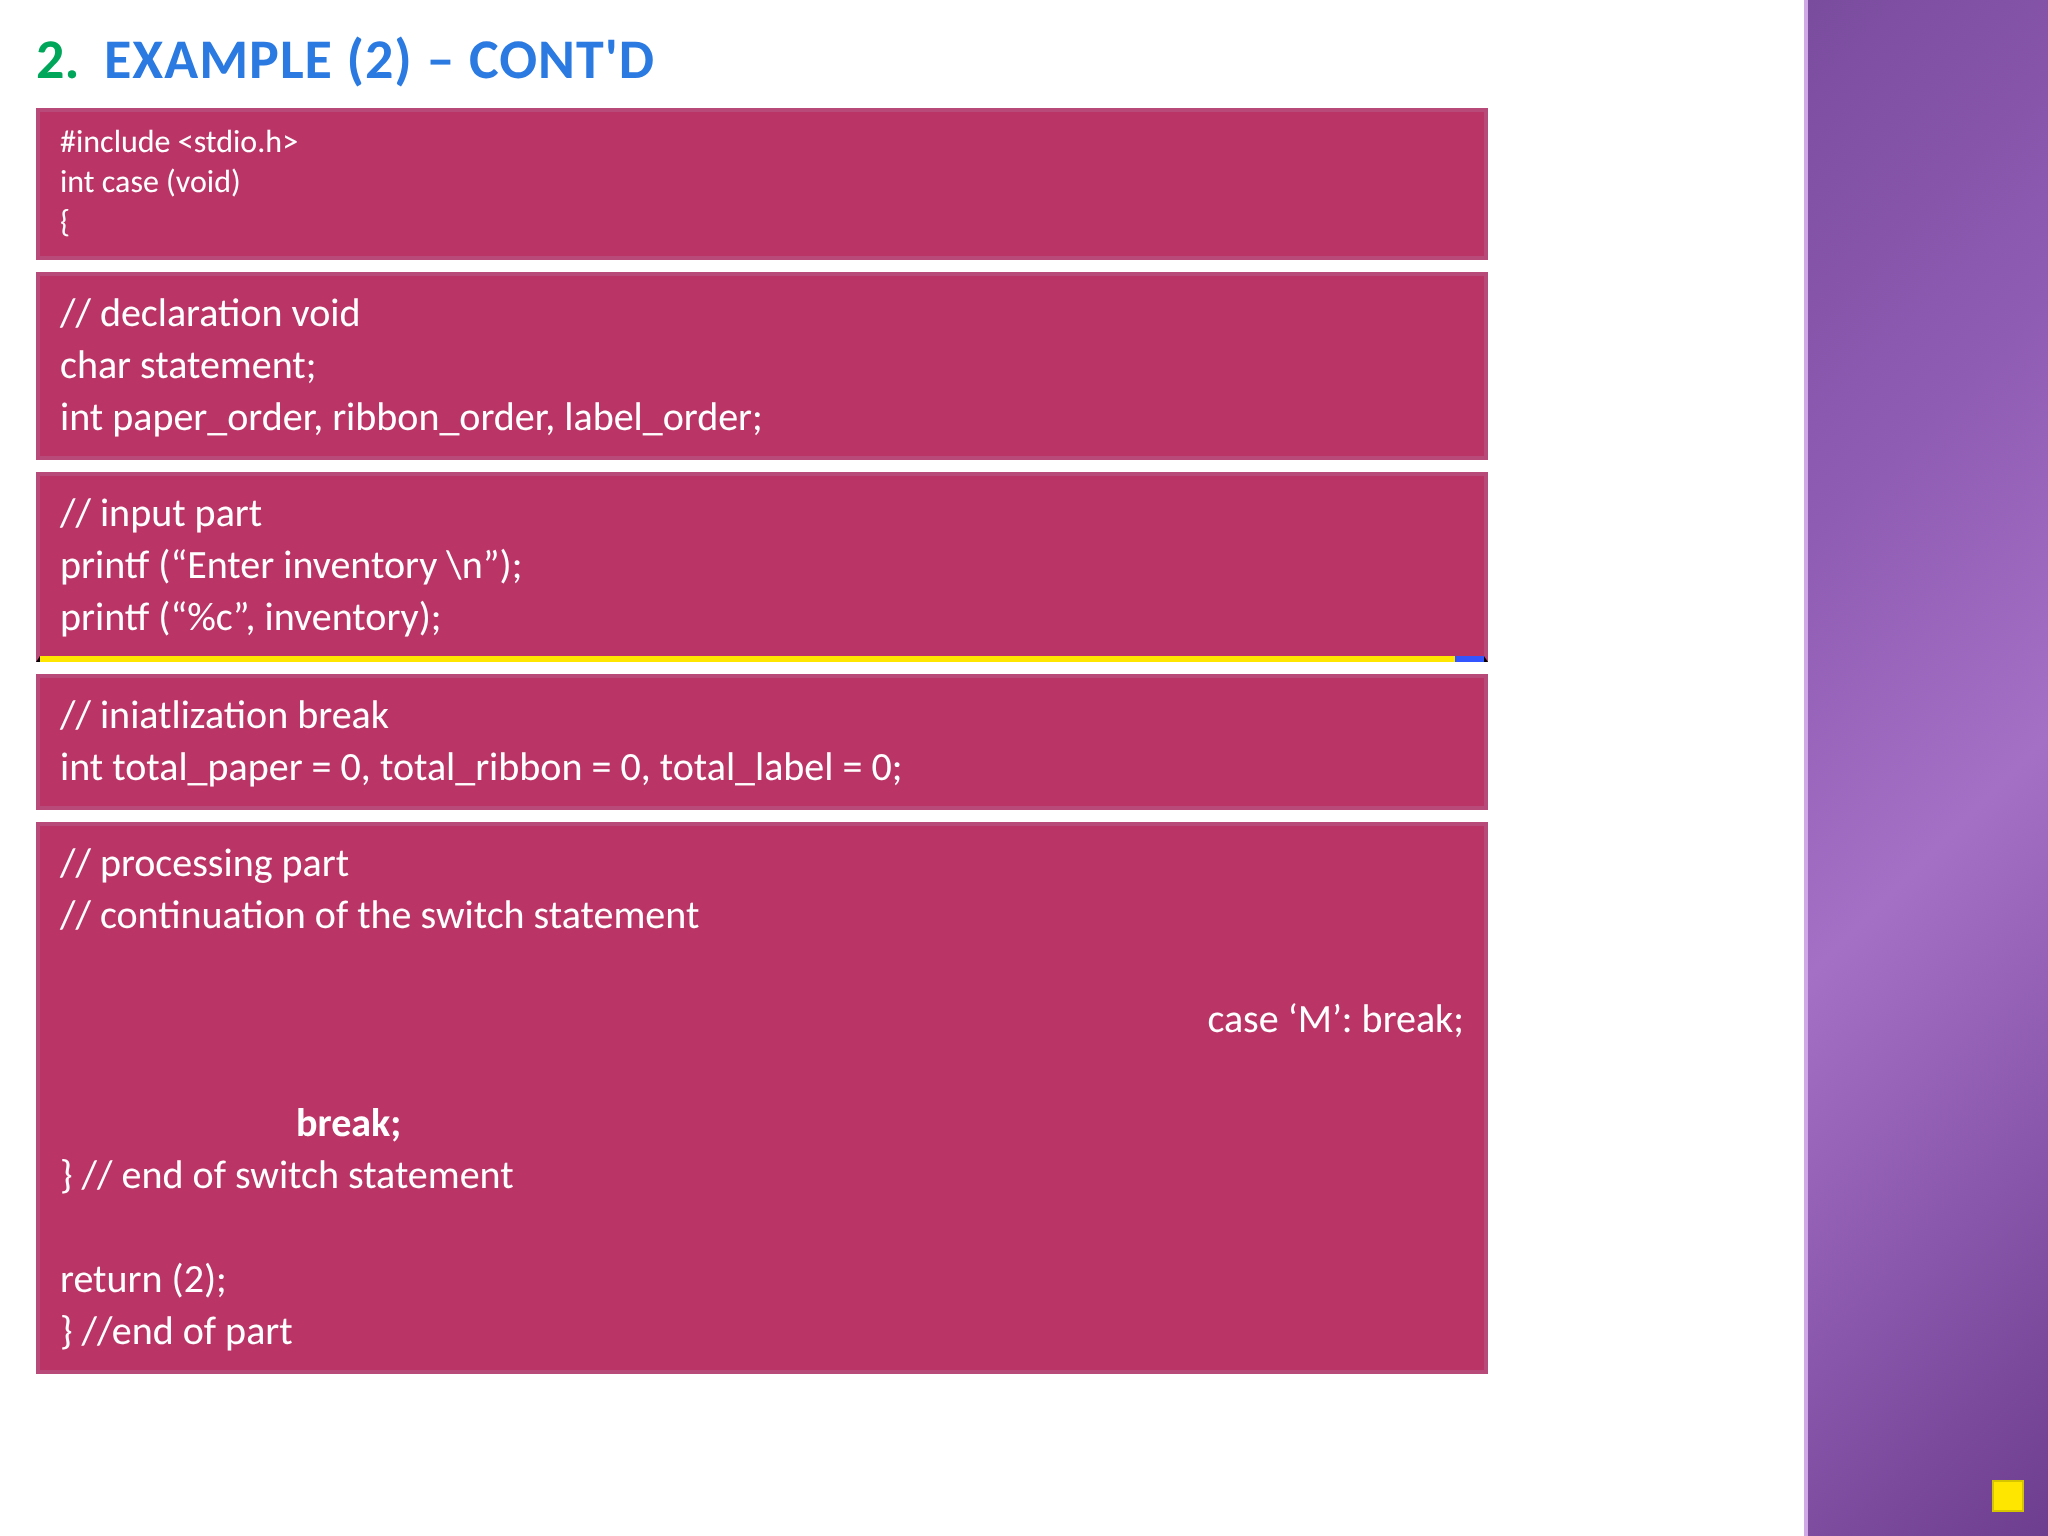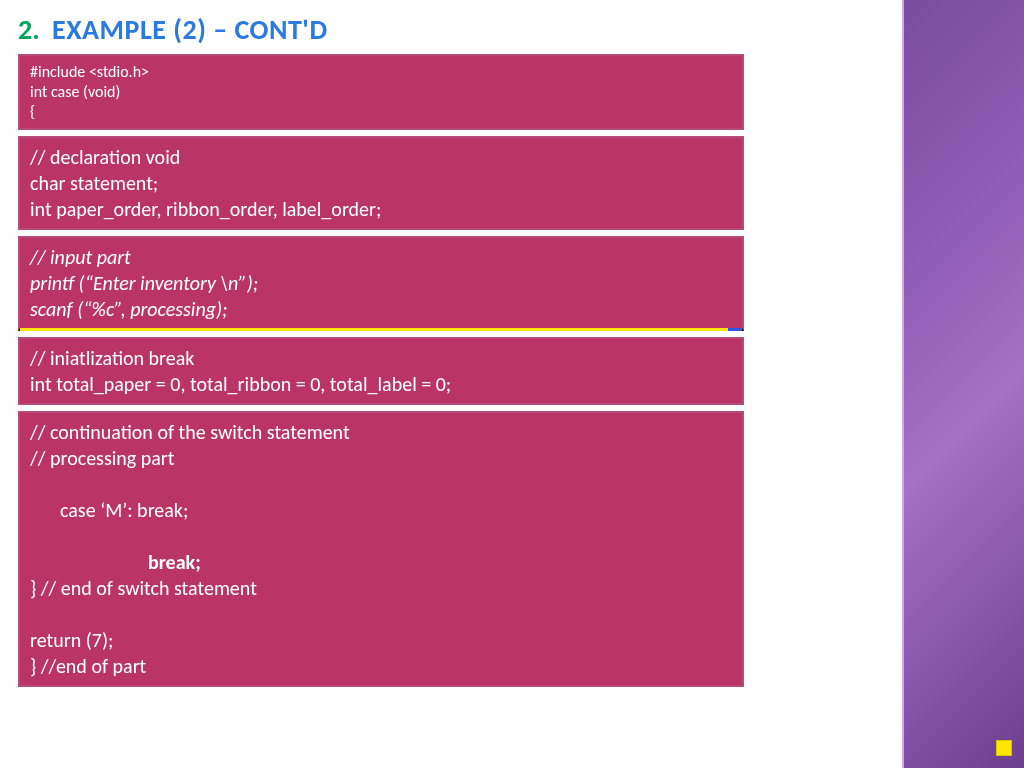--- a/index.html
+++ b/index.html
@@ -46,38 +46,38 @@
     background: #ba3566;
     border: 2px solid #b84a7a;
     color: #ffffff;
     padding: 6px 10px;
     font-size: 20px;
     line-height: 1.3;
     margin-bottom: 6px;
     font-family: Calibri, Arial, sans-serif;
   }
   .block.small { font-size: 16px; line-height: 1.25; }
-  .block.yline { border-bottom: 3px solid #000000; position: relative; font-style: italic; }
+  .block.yline { border-bottom: 3px solid #000000; position: relative; }
   .block.yline::after {
     content: "";
     position: absolute;
     left: 0; right: 0; bottom: -3px;
     height: 3px;
     background: linear-gradient(to right, #ffe600 0%, #ffe600 98%, #3355ff 98%, #3355ff 100%);
   }
   .corner-square {
     position: absolute;
     right: 12px;
     bottom: 12px;
     width: 16px;
     height: 16px;
     background: #ffe600;
     border: 1px solid #d5c400;
   }
-  .ind1 { padding-left: 30px; display: inline-block; }
+  .ind1 { padding-left: 30px; display: inline-block; text-align: right; }
   .ind2 { padding-left: 118px; display: inline-block; font-weight: bold; }
   .gap { display: block; height: 26px; }
   .line { display: block; white-space: pre; }
 </style>
 </head>
 <body>
 
 <div class="slide">
   <div class="right-band"></div>
 
@@ -96,37 +96,37 @@
 
     <div class="block">
       <span class="line">// declaration void</span>
       <span class="line">char statement;</span>
       <span class="line">int paper_order, ribbon_order, label_order;</span>
     </div>
 
     <div class="block yline">
       <span class="line">// input part</span>
       <span class="line">printf (“Enter inventory \n”);</span>
-      <span class="line">scanf (“%c”, processing);</span>
+      <span class="line">printf (“%c”, inventory);</span>
     </div>
 
     <div class="block">
       <span class="line">// iniatlization break</span>
       <span class="line">int total_paper = 0, total_ribbon = 0, total_label = 0;</span>
     </div>
 
     <div class="block">
+      <span class="line">// processing part</span>
       <span class="line">// continuation of the switch statement</span>
-      <span class="line">// processing part</span>
       <span class="gap"></span>
       <span class="line ind1">case ‘M’: break;</span>
       <span class="gap"></span>
       <span class="line ind2">break;</span>
       <span class="line">} // end of switch statement</span>
       <span class="gap"></span>
-      <span class="line">return (7);</span>
+      <span class="line">return (2);</span>
       <span class="line">} //end of part</span>
     </div>
 
   </div>
 
   <div class="corner-square"></div>
 </div>
 
 </body></html>

